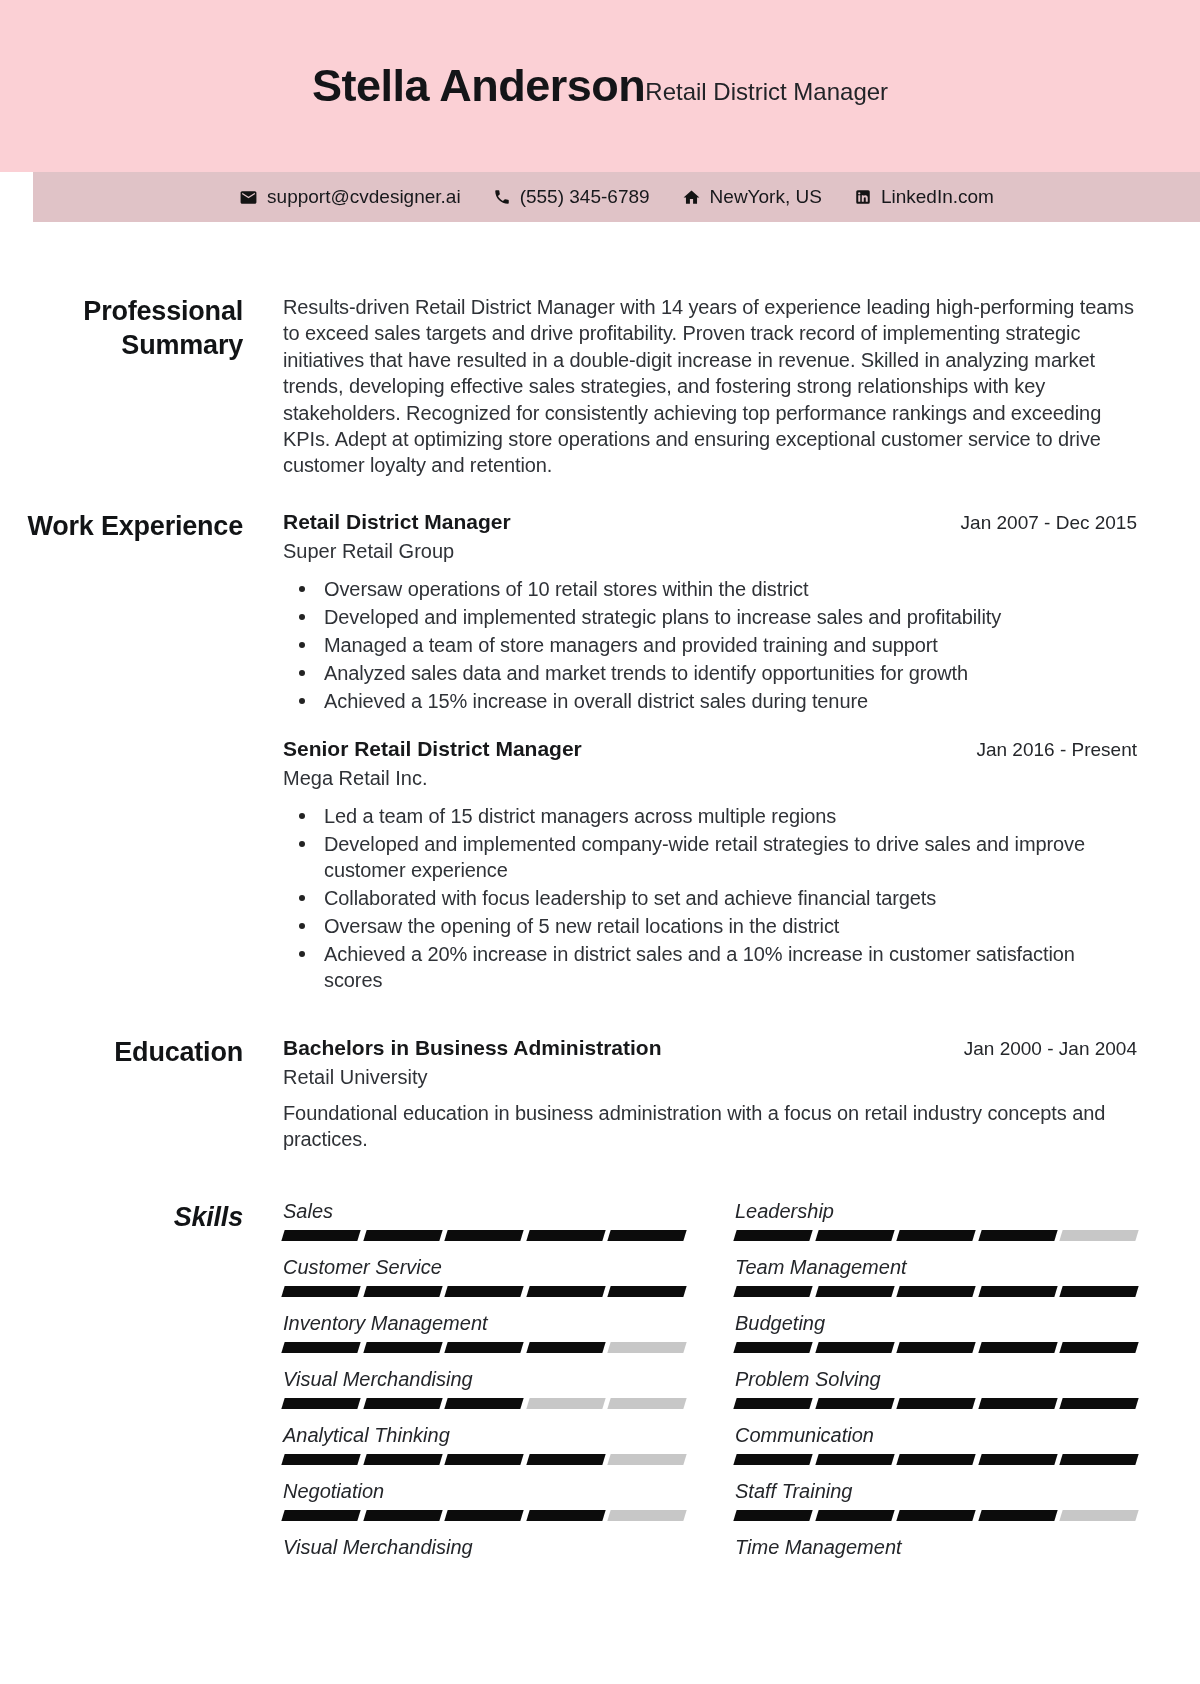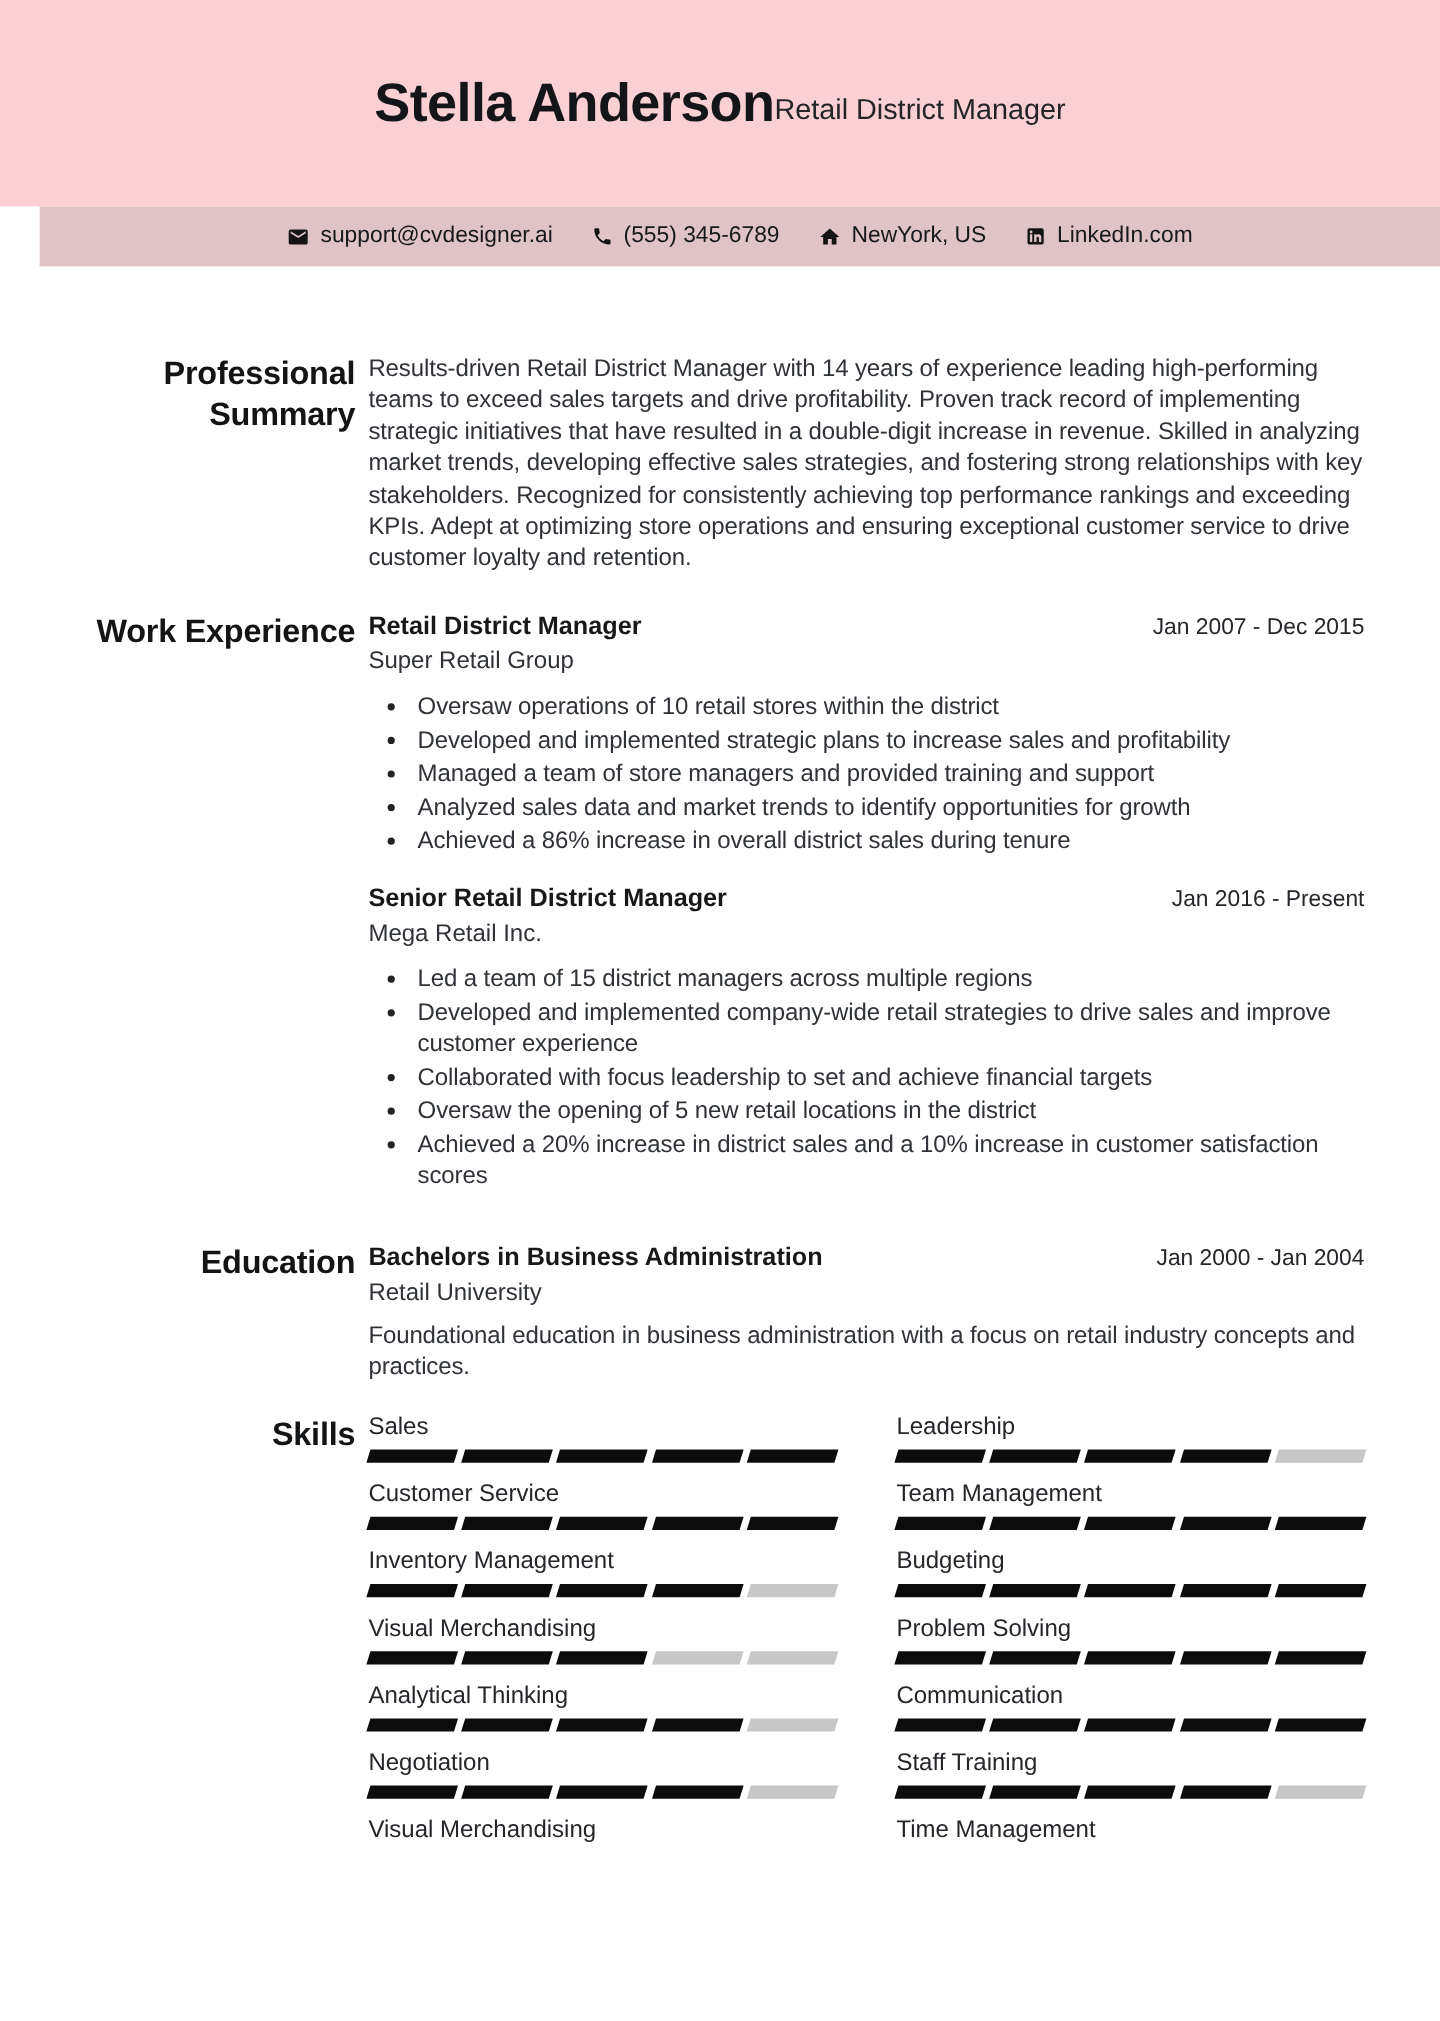--- a/index.html
+++ b/index.html
@@ -31,31 +31,31 @@
   .contact-bar{
     background:var(--contact-bg);height:50px;
     display:flex;align-items:center;justify-content:center;gap:32px;
     font-size:19px;color:#17181b;margin-left:33px;
   }
   .contact-item{display:flex;align-items:center;gap:9px;}
   .contact-item svg{display:block;}
 
   
   .section{
-    display:grid;grid-template-columns:216px 1fr;column-gap:11px;
-    padding:0 63px 0 80px;align-items:start;
+    display:grid;grid-template-columns:216px 1fr;column-gap:40px;
+    padding:0 63px 0 27px;align-items:start;
   }
   .stitle{
     margin:0;font-size:27px;font-weight:700;color:var(--heading-color);
     text-align:right;line-height:1.26;letter-spacing:-.2px;
   }
   .section--summary{margin-top:72px;}
   .section--experience{margin-top:30px;}
   .section--education{margin-top:40px;}
-  .section--skills{margin-top:26px;}
+  .section--skills{margin-top:48px;font-style:italic;}
 
   .body-text{margin:0;font-size:20px;line-height:1.32;letter-spacing:-.1px;}
 
   
   .job + .job{margin-top:22px;}
   .entry-head{display:flex;justify-content:space-between;align-items:baseline;}
   .entry-role{font-size:21px;font-weight:700;color:#17181a;line-height:1.2;}
   .entry-dates{font-size:19px;color:#25272b;white-space:nowrap;margin-left:12px;}
   .entry-company{margin-top:4px;font-size:20px;line-height:1.3;}
   ul.bullets{list-style:none;margin:12px 0 0;padding:0 0 0 16px;}
@@ -138,21 +138,21 @@
           <div class="entry-head">
             <span class="entry-role">Retail District Manager</span>
             <span class="entry-dates">Jan 2007 - Dec 2015</span>
           </div>
           <div class="entry-company">Super Retail Group</div>
           <ul class="bullets">
             <li>Oversaw operations of 10 retail stores within the district</li>
             <li>Developed and implemented strategic plans to increase sales and profitability</li>
             <li>Managed a team of store managers and provided training and support</li>
             <li>Analyzed sales data and market trends to identify opportunities for growth</li>
-            <li>Achieved a 86% increase in overall district sales during tenure</li>
+            <li>Achieved a 15% increase in overall district sales during tenure</li>
           </ul>
         </div>
         <div class="job">
           <div class="entry-head">
             <span class="entry-role">Senior Retail District Manager</span>
             <span class="entry-dates">Jan 2016 - Present</span>
           </div>
           <div class="entry-company">Mega Retail Inc.</div>
           <ul class="bullets">
             <li>Led a team of 15 district managers across multiple regions</li>

